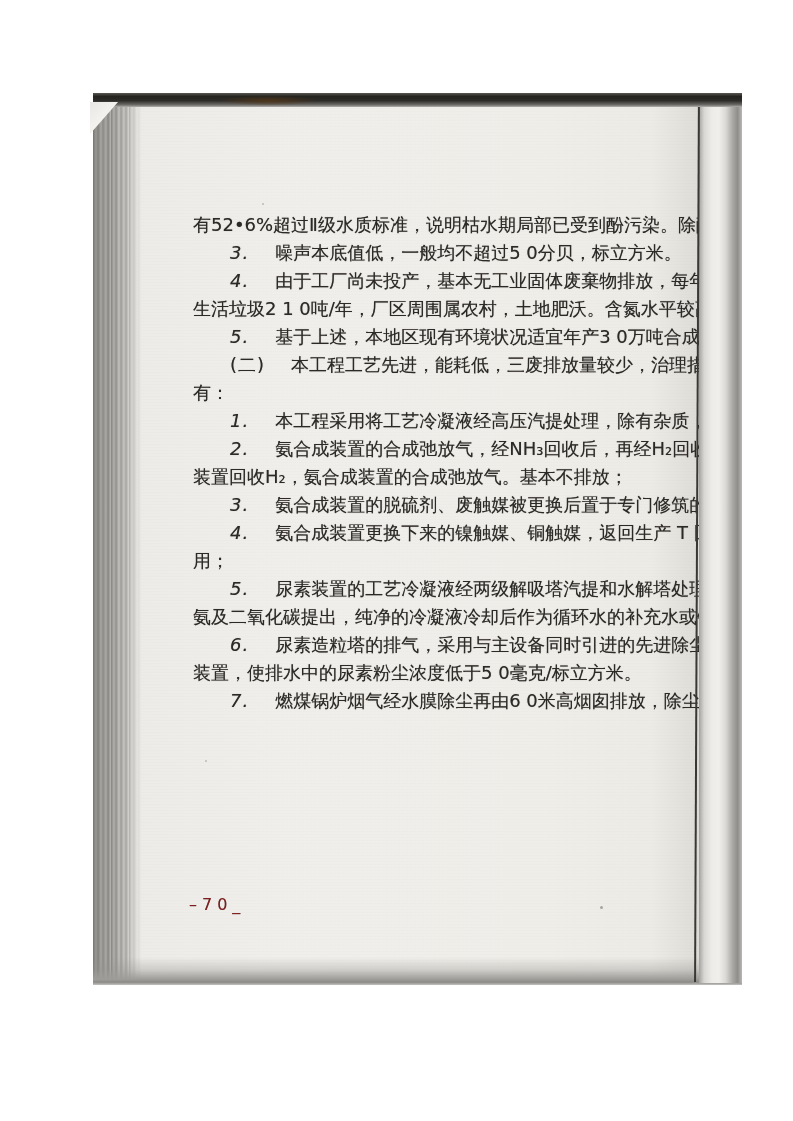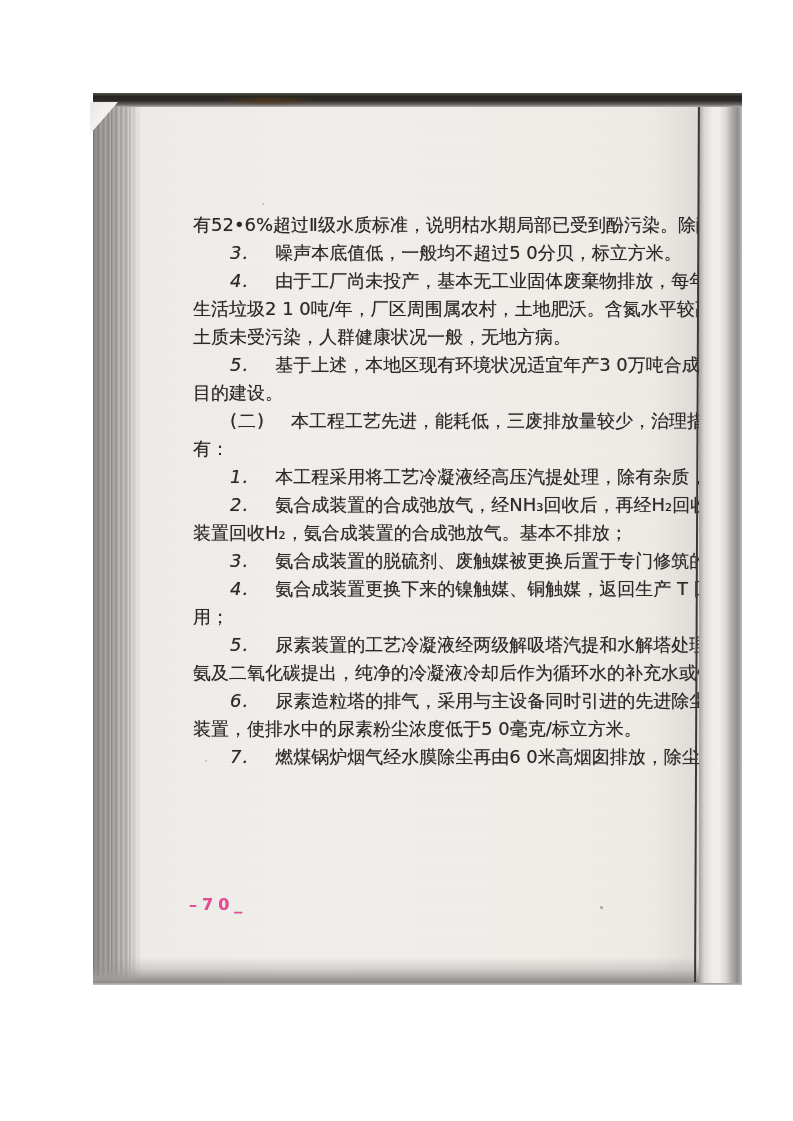--- a/index.html
+++ b/index.html
@@ -56,42 +56,40 @@
   
   .textblock { position:absolute; left:100px; top:118px; width:506px; z-index:2;
                overflow:hidden; }
   .line { height:28px; line-height:28px; font-size:18px; white-space:pre;
           color:#2c2a27; text-shadow:0 0 0.7px rgba(44,42,39,0.55); }
   .line.indent { padding-left:37px; }
   .num { display:inline-block; margin-right:26px; letter-spacing:1px; }
   .num.it { font-style:italic; }
 
   .pagenum { position:absolute; left:96px; top:802px; z-index:2;
-             font-size:16px; letter-spacing:5px; color:#ec4899;
-             text-shadow:0 0 0.6px rgba(59,57,53,0.5);font-weight:bold; }
+             font-size:16px; letter-spacing:5px; color:#7f1d1d;
+             text-shadow:0 0 0.6px rgba(59,57,53,0.5); }
 
   .speck { position:absolute; border-radius:50%; background:#6f6d69; z-index:2; }
 </style>
 </head>
 <body>
 
 <div class="canvas">
   <div class="scan">
 
     <div class="page"></div>
     <div class="grain"></div>
 
     <div class="textblock">
         <div class="line"><span>有52•6%超过Ⅱ级水质标准，说明枯水期局部已受到酚污染。除酚</span></div>
         <div class="line indent"><span class="num it">3.</span><span>噪声本底值低，一般均不超过5 0分贝，标立方米。</span></div>
         <div class="line indent"><span class="num it">4.</span><span>由于工厂尚未投产，基本无工业固体废棄物排放，每年仅排</span></div>
         <div class="line"><span>生活垃圾2 1 0吨/年，厂区周围属农村，土地肥沃。含氮水平较高</span></div>
-        <div class="line"><span>土质未受污染，人群健康状况一般，无地方病。</span></div>
         <div class="line indent"><span class="num it">5.</span><span>基于上述，本地区现有环境状况适宜年产3 0万吨合成氨</span></div>
-        <div class="line"><span>目的建设。</span></div>
         <div class="line indent"><span class="num">(二)</span><span>本工程工艺先进，能耗低，三废排放量较少，治理措施主要</span></div>
         <div class="line"><span>有：</span></div>
         <div class="line indent"><span class="num it">1.</span><span>本工程采用将工艺冷凝液经高压汽提处理，除有杂质，冷却</span></div>
         <div class="line indent"><span class="num it">2.</span><span>氨合成装置的合成弛放气，经NH₃回收后，再经H₂回收</span></div>
         <div class="line"><span>装置回收H₂，氨合成装置的合成弛放气。基本不排放；</span></div>
         <div class="line indent"><span class="num it">3.</span><span>氨合成装置的脱硫剂、废触媒被更换后置于专门修筑的贮</span></div>
         <div class="line indent"><span class="num it">4.</span><span>氨合成装置更换下来的镍触媒、铜触媒，返回生产 T 回收利</span></div>
         <div class="line"><span>用；</span></div>
         <div class="line indent"><span class="num it">5.</span><span>尿素装置的工艺冷凝液经两级解吸塔汽提和水解塔处理，将</span></div>
         <div class="line"><span>氨及二氧化碳提出，纯净的冷凝液冷却后作为循环水的补充水或锅炉</span></div>

